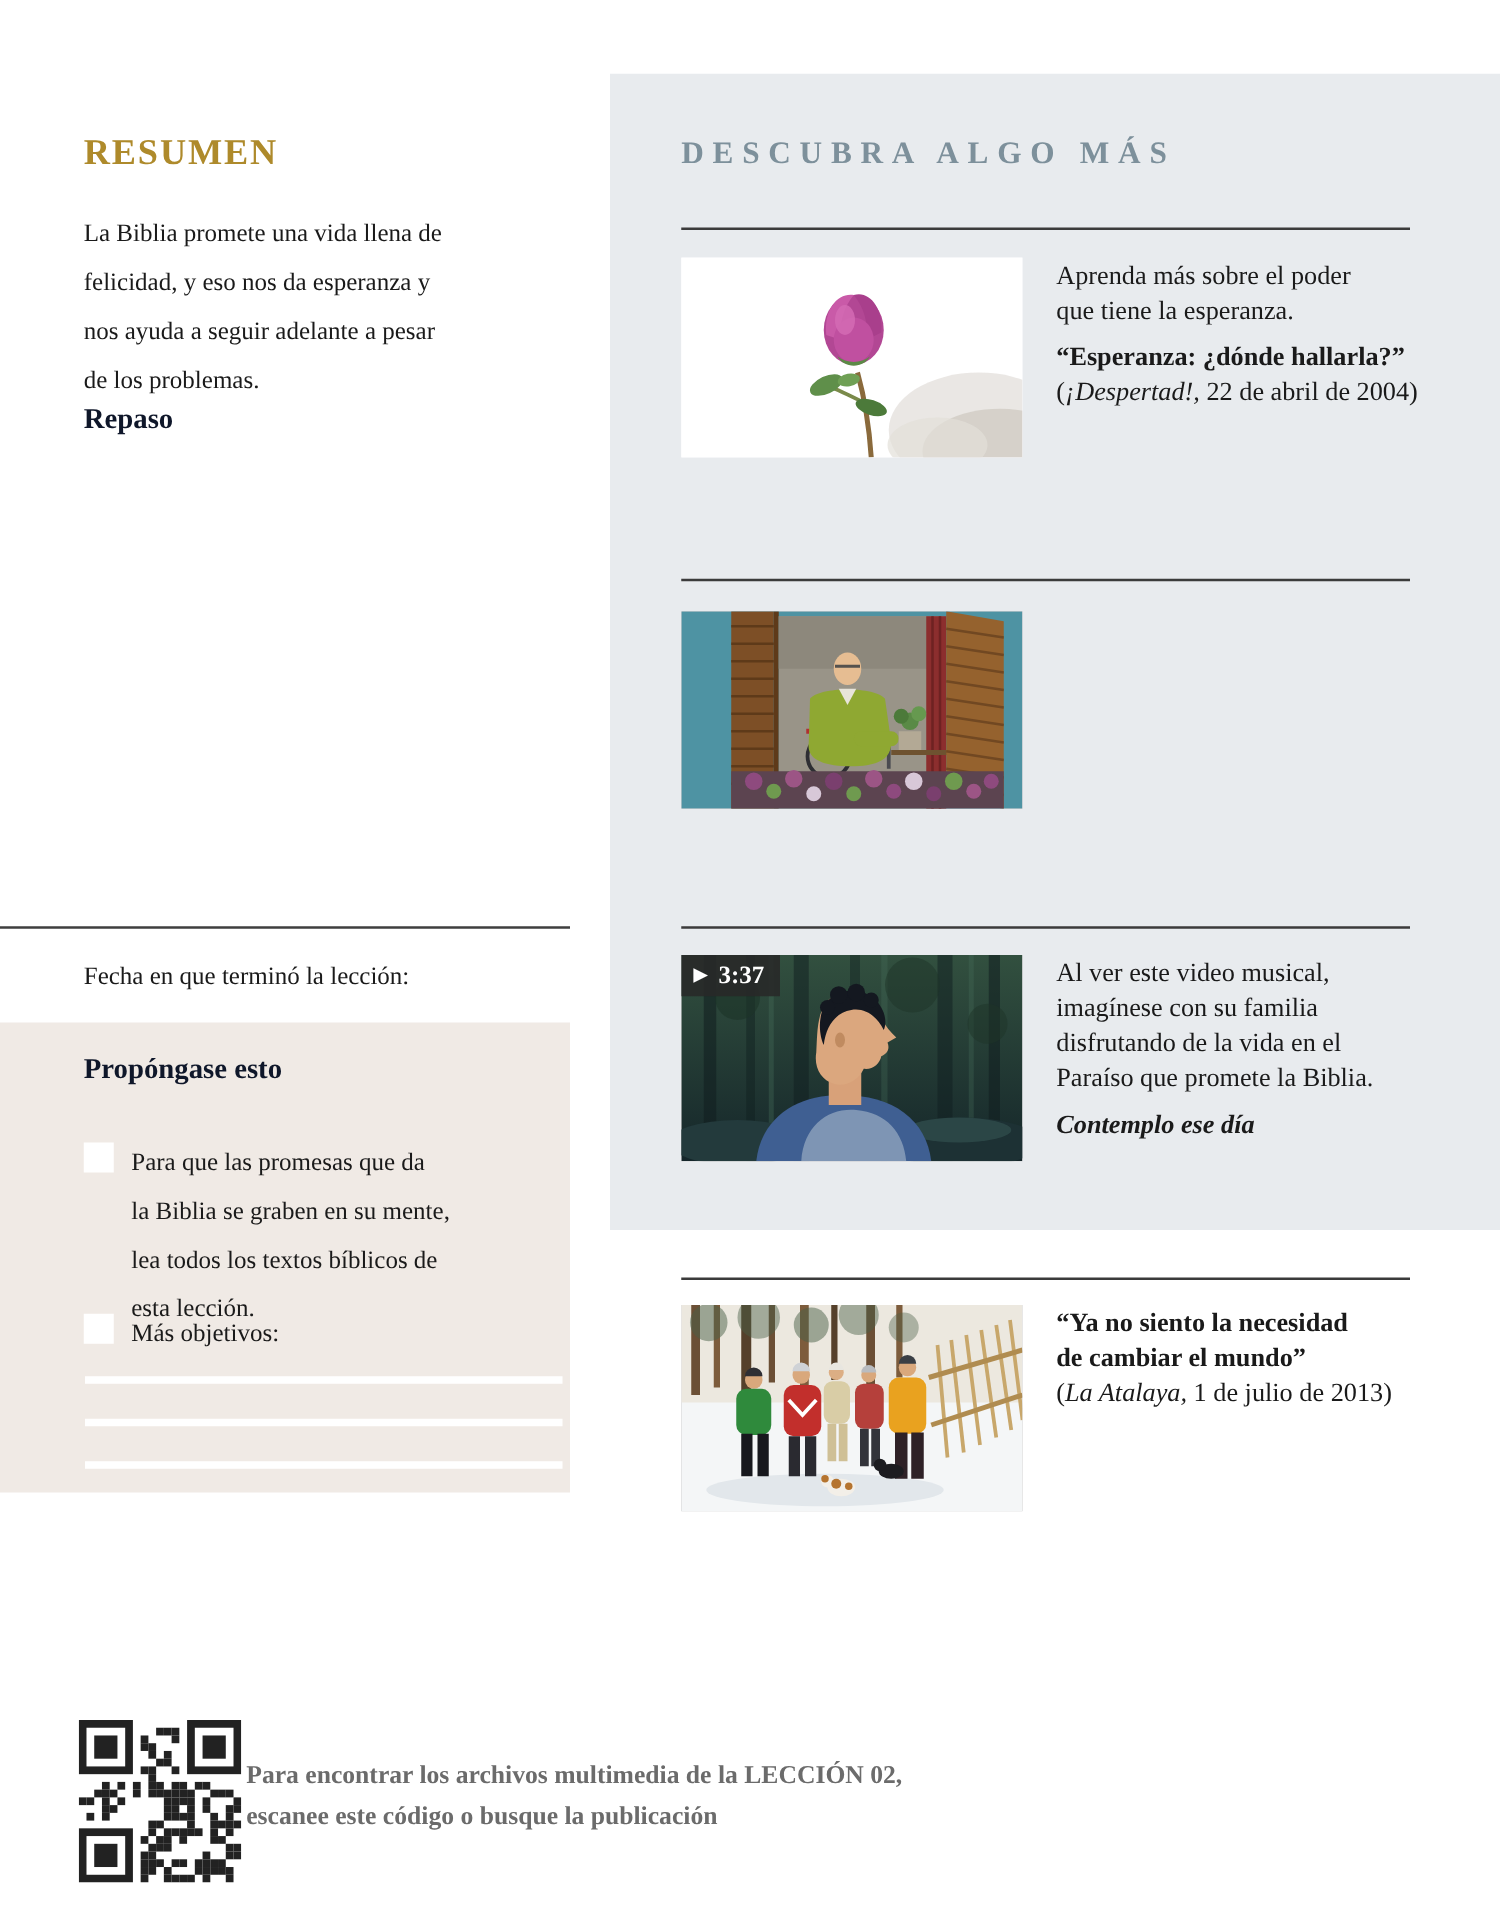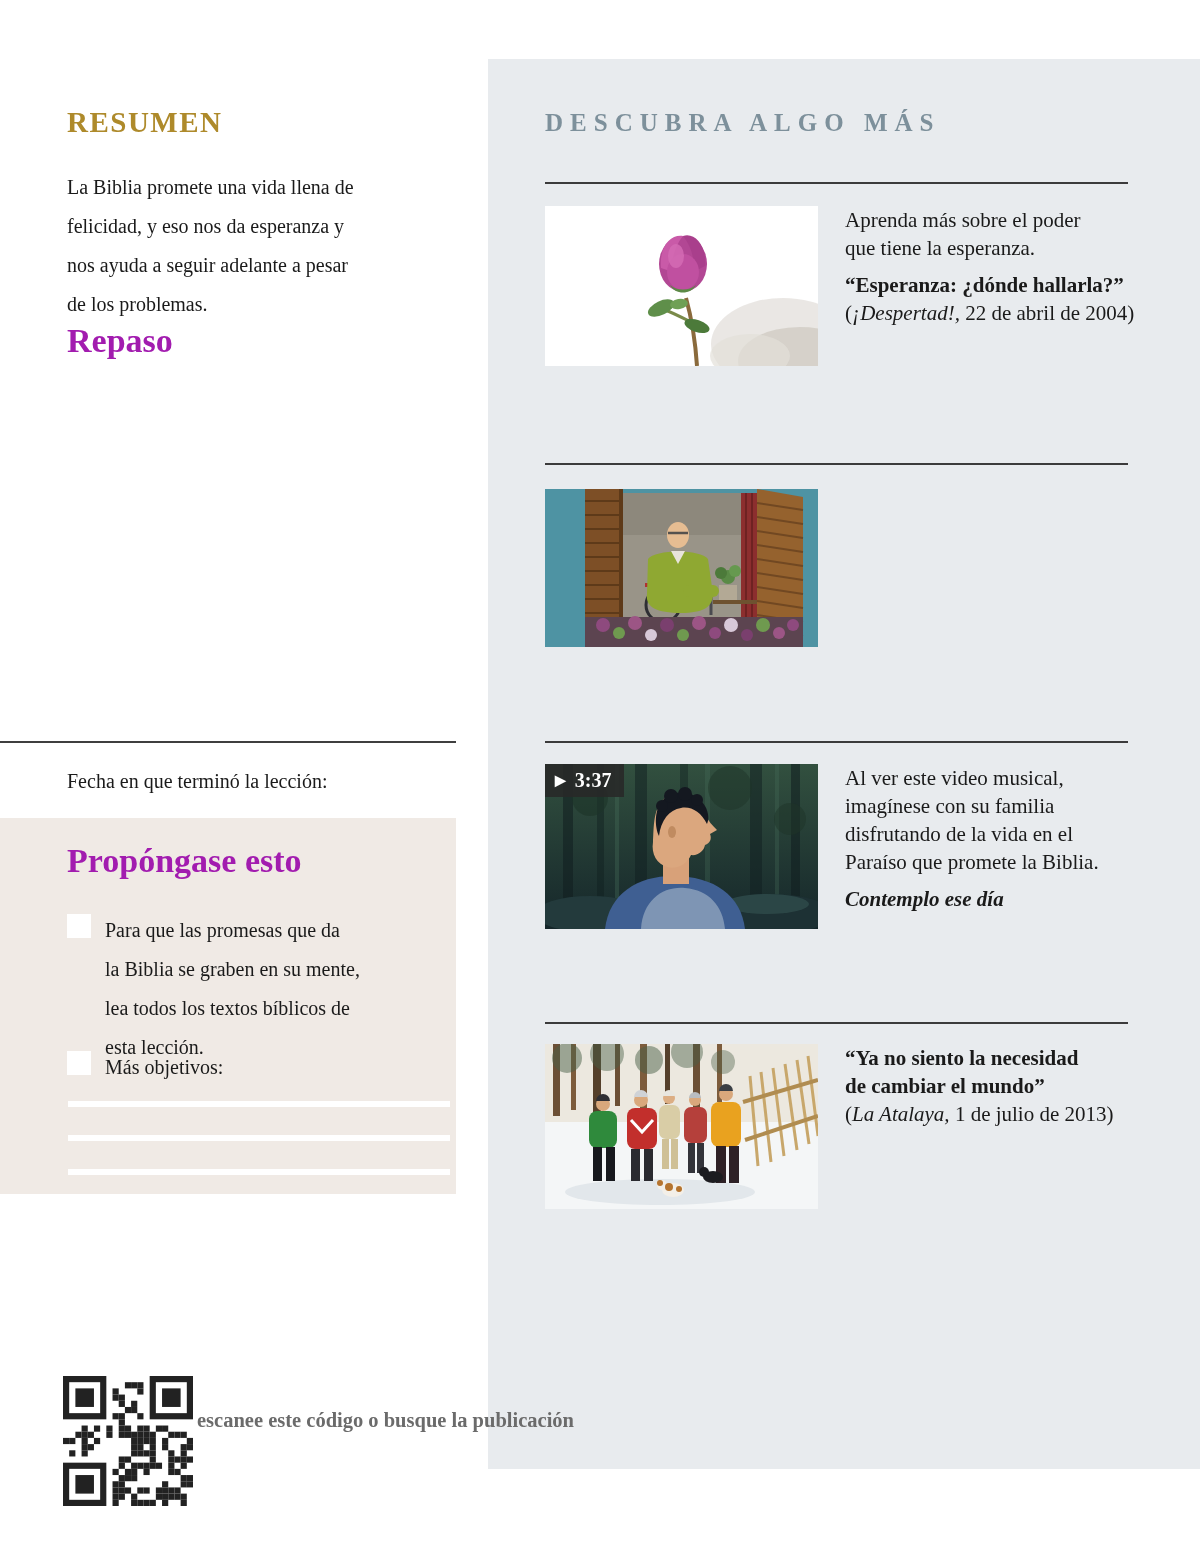--- a/index.html
+++ b/index.html
@@ -8,37 +8,37 @@
   .page{position:relative;width:1200px;height:1543px;background:#fff;
         font-family:Liberation Serif, serif;color:#1a1a1a;overflow:hidden}
   .abs{position:absolute}
   .lines{white-space:pre-line}
   .it{font-style:italic}
 
   
   .resumen-title{left:67px;top:106px;font-size:29px;font-weight:700;letter-spacing:1.5px;color:#AE8A2B}
   .body{font-size:20px;line-height:39px}
   .intro{left:67px;top:168px;width:400px}
-  .h-slate{font-size:34px;font-weight:700;color:#a21caf}
+  .h-slate{font-size:23px;font-weight:700;color:#0f172a}
   .repaso-title{left:67px;top:322px}
   .repaso-list{left:67px;top:392px;width:390px;list-style:disc;padding-left:50px}
   .repaso-list li{font-size:22px;line-height:29px;margin-bottom:14px;white-space:pre-line}
   .hr-left{left:0;top:741px;width:456px;height:2px;background:#3f3f3f}
   .fecha{left:67px;top:762px}
 
   .goals{left:0;top:818px;width:456px;height:376px;background:#F0EAE5}
   .goals-title{left:67px;top:24px}
   .goal{position:absolute;left:67px;display:flex;gap:14px;width:370px}
   .goal-1{top:93px}
   .goal-2{top:230px}
   .cb{width:24px;height:24px;background:#fff;flex:0 0 24px;margin-top:3px}
   .wline{position:absolute;left:68px;width:382px;height:6px;background:#fff}
 
   
-  .panel{left:488px;top:59px;width:712px;height:1410px;background:#E8EBEE}
+  .panel{left:488px;top:59px;width:712px;height:925px;background:#E8EBEE}
   .descubra-title{left:57px;top:50px;font-size:25px;font-weight:700;letter-spacing:7px;color:#7D909B}
   .rule{position:absolute;left:57px;width:583px;height:2px;background:#3b3b3b}
   .media-item{position:absolute;left:57px;display:flex;gap:27px;width:636px}
   .thumb{width:273px;flex:0 0 273px;position:relative;overflow:hidden;background:#ccc}
   .thumb svg{display:block;width:100%;height:100%}
   .mtext{width:326px;font-size:21px;line-height:28px}
   .desc{margin:0 0 9px 0}
   .mtitle{font-weight:700}
   .mtitle.italic{font-style:italic}
   .badge{position:absolute;top:0;left:0;background:rgba(40,40,40,.88);color:#fff;
@@ -469,16 +469,17 @@
           <rect x="60" y="100" width="5" height="5"></rect>
           <rect x="65" y="100" width="5" height="5"></rect>
           <rect x="70" y="100" width="5" height="5"></rect>
           <rect x="80" y="100" width="5" height="5"></rect>
           <rect x="95" y="100" width="5" height="5"></rect>
         </g>
     </svg>
   </div>
 
   <footer class="abs ftext">
+    <p>Para encontrar los archivos multimedia de la LECCIÓN 02,</p>
     <p>escanee este código o busque la publicación</p>
   </footer>
 
 </div>
 
 </body></html>

